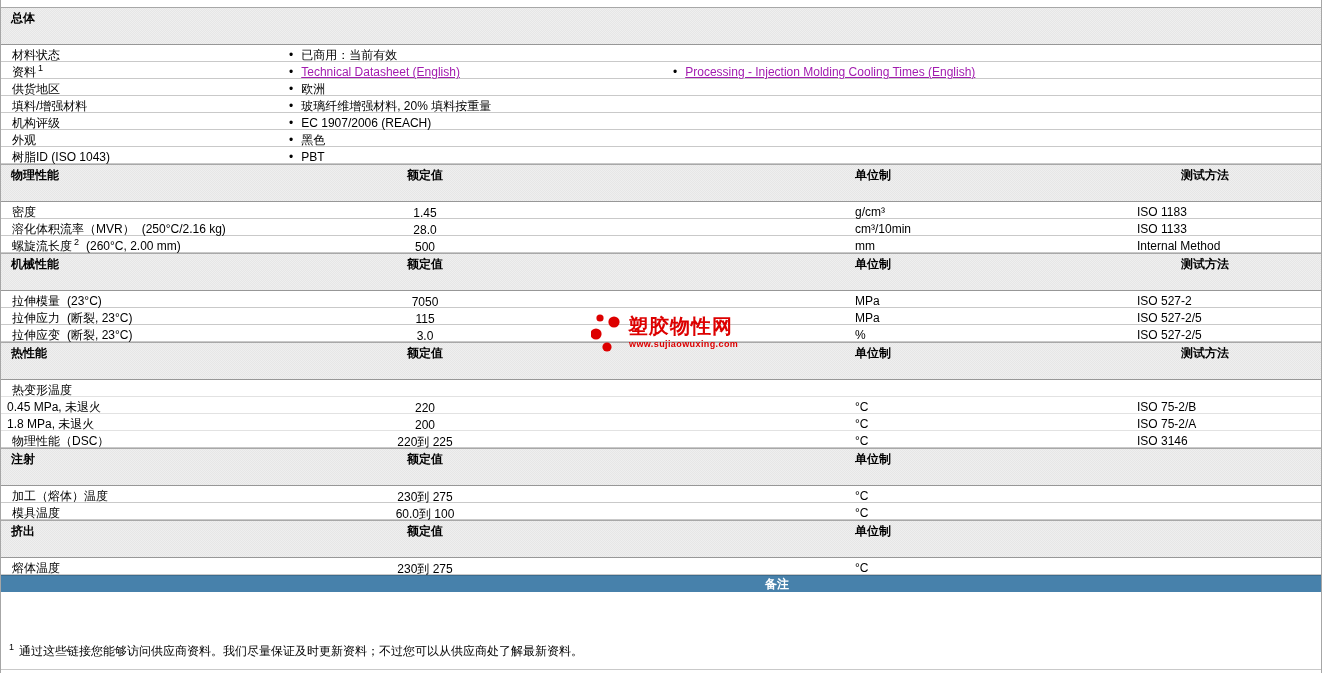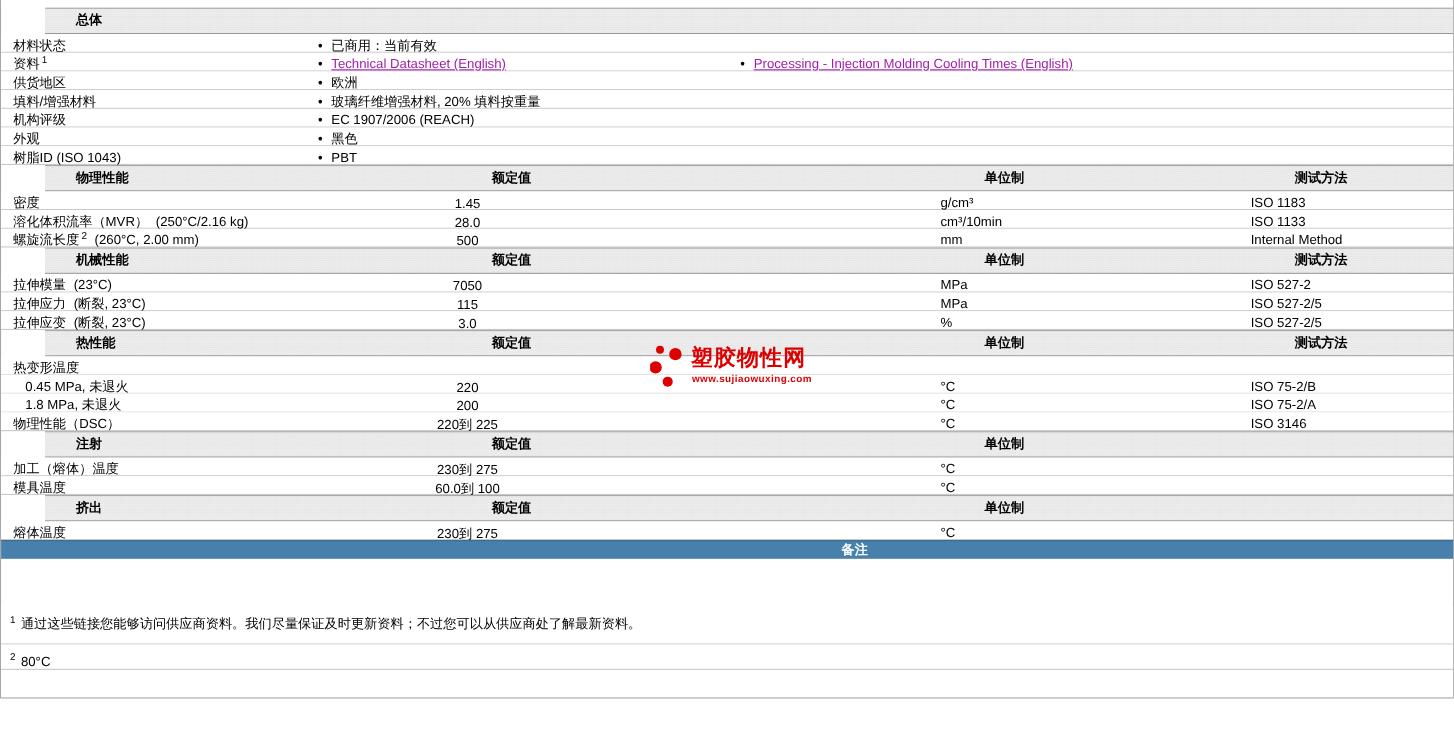--- a/index.html
+++ b/index.html
@@ -7,35 +7,35 @@
     width:1322px;height:673px;overflow:hidden;background:#ffffff;
     font-family:"Liberation Sans","DejaVu Sans",sans-serif;font-size:12px;color:#000;
   }
   .tbl{
     position:relative;width:1322px;box-sizing:border-box;
     border-left:1px solid #a6a6a6;border-right:1px solid #a6a6a6;
   }
   .spacer{height:7px;background:#fff;}
   
   .sec{
-    position:relative;height:24px;box-sizing:border-box;line-height:20px;
+    position:relative;height:38px;box-sizing:border-box;line-height:20px;
     border-top:1px solid #a8a8a8;border-bottom:1px solid #979797;
     background-color:#e6e6e6;
     background-image:conic-gradient(#efefef 25%, rgba(0,0,0,0) 0 50%, #efefef 0 75%, rgba(0,0,0,0) 0);
     background-size:2px 2px;
-    font-weight:bold;padding-left:28px;margin-left:40px;
+    font-weight:bold;padding-left:10px;
   }
   .sec .h-val{position:absolute;top:0;left:0;width:848px;text-align:center;line-height:20px;font-weight:bold;}
   .sec .h-unit{position:absolute;top:0;left:854px;line-height:20px;font-weight:bold;}
-  .sec .h-method{position:absolute;top:0;left:1136px;line-height:20px;font-weight:bold;}
+  .sec .h-method{position:absolute;top:0;left:1180px;line-height:20px;font-weight:bold;}
   
   .row{position:relative;height:17px;box-sizing:border-box;line-height:21px;border-bottom:1px solid #c9c9c9;background:#fff;}
   .row.light{border-bottom-color:#e2e2e2;}
   .row .label{padding-left:11px;white-space:nowrap;}
-  .row.indent .label{padding-left:22px;}
+  .row.indent .label{padding-left:6px;}
   .cond{margin-left:7px;}
   sup.fnref{font-size:9px;vertical-align:super;line-height:0;margin-left:2px;}
   .cell-val{position:absolute;top:1px;left:0;width:848px;text-align:center;line-height:21px;}
   .cell-unit{position:absolute;top:0;left:854px;line-height:21px;}
   .cell-method{position:absolute;top:0;left:1136px;line-height:21px;}
   .item1{position:absolute;top:0;left:288px;white-space:nowrap;}
   .item2{position:absolute;top:0;left:672px;white-space:nowrap;}
   .bullet{margin-right:8px;}
   a.doc-link{color:#a21caf;text-decoration:underline;cursor:pointer;}
   

